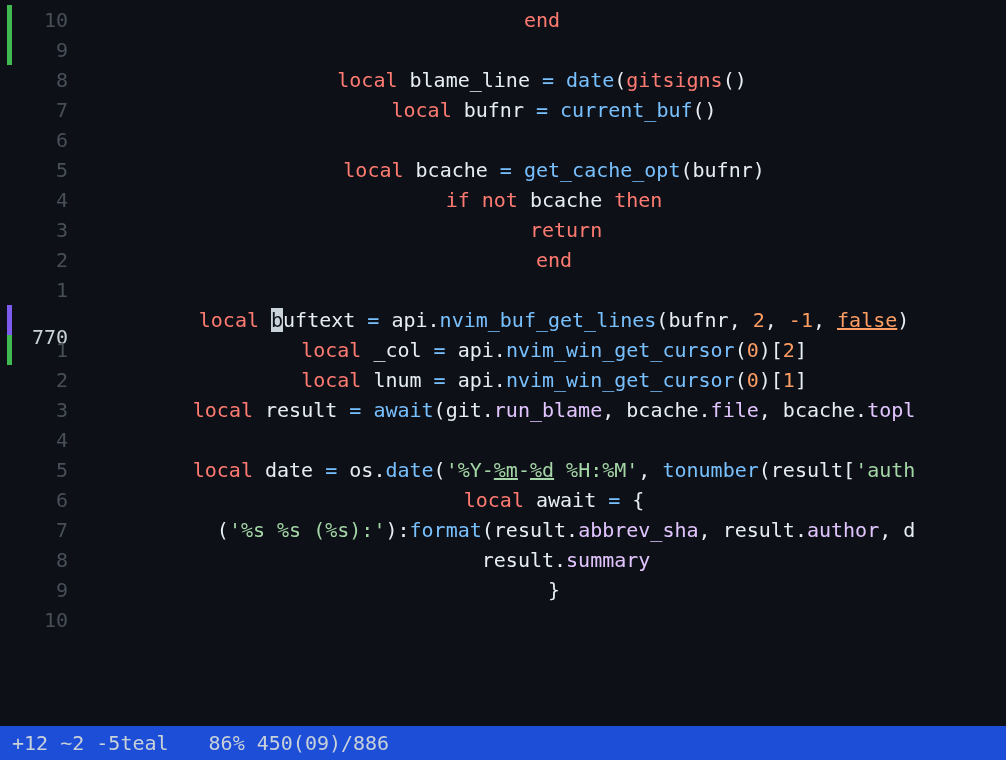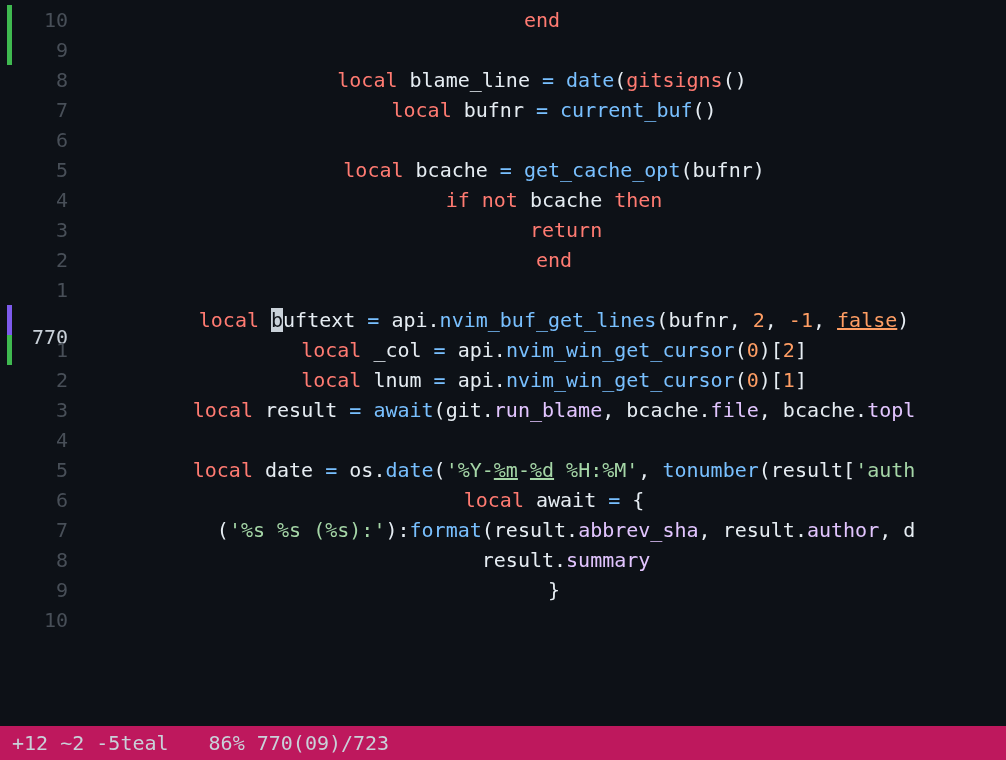--- a/index.html
+++ b/index.html
@@ -68,21 +68,21 @@
     background: #c9d1d9;
     color: #0d1117;
   }
   .underline { text-decoration: underline; }
   .statusline {
     position: absolute;
     bottom: 0;
     left: 0;
     right: 0;
     height: 34px;
-    background: #be185d;
+    background: #1d4ed8;
     color: #c9d1d9;
     display: flex;
     align-items: center;
     padding: 0 12px;
     font-size: 20px;
   }
   .sl-left { flex: 0 0 auto; }
   .sl-center { flex: 1; text-align: center; margin-left: -60px;}
   .sl-ft { flex: 0 0 auto; margin-right: 40px; }
   .sl-right { flex: 0 0 auto; }
@@ -110,14 +110,14 @@
     <div class="line"><div class="sign-col"></div><div class="linenr">6</div><div class="code"><span>  </span><span class="kw">local </span><span class="id">await</span><span class="op"> = </span><span class="pn">{</span></div></div>
     <div class="line"><div class="sign-col"></div><div class="linenr">7</div><div class="code"><span class="pn">    (</span><span class="str">'%s %s (%s):'</span><span class="pn">):</span><span class="fn">format</span><span class="pn">(</span><span class="id">result</span><span class="pn">.</span><span class="prop">abbrev_sha</span><span class="pn">, </span><span class="id">result</span><span class="pn">.</span><span class="prop">author</span><span class="pn">, </span><span class="id">d</span></div></div>
     <div class="line"><div class="sign-col"></div><div class="linenr">8</div><div class="code"><span>    </span><span class="id">result</span><span class="pn">.</span><span class="prop">summary</span></div></div>
     <div class="line"><div class="sign-col"></div><div class="linenr">9</div><div class="code"><span class="pn">  }</span></div></div>
     <div class="line"><div class="sign-col"></div><div class="linenr">10</div><div class="code"></div></div>
   </div>
 
 <div class="statusline">
   <div class="sl-left">+12 ~2 -5</div>
   <div class="sl-ft">teal</div>
-  <div class="sl-right">86% 770(09)/723</div>
+  <div class="sl-right">86% 450(09)/886</div>
 </div>
 
 </body></html>

